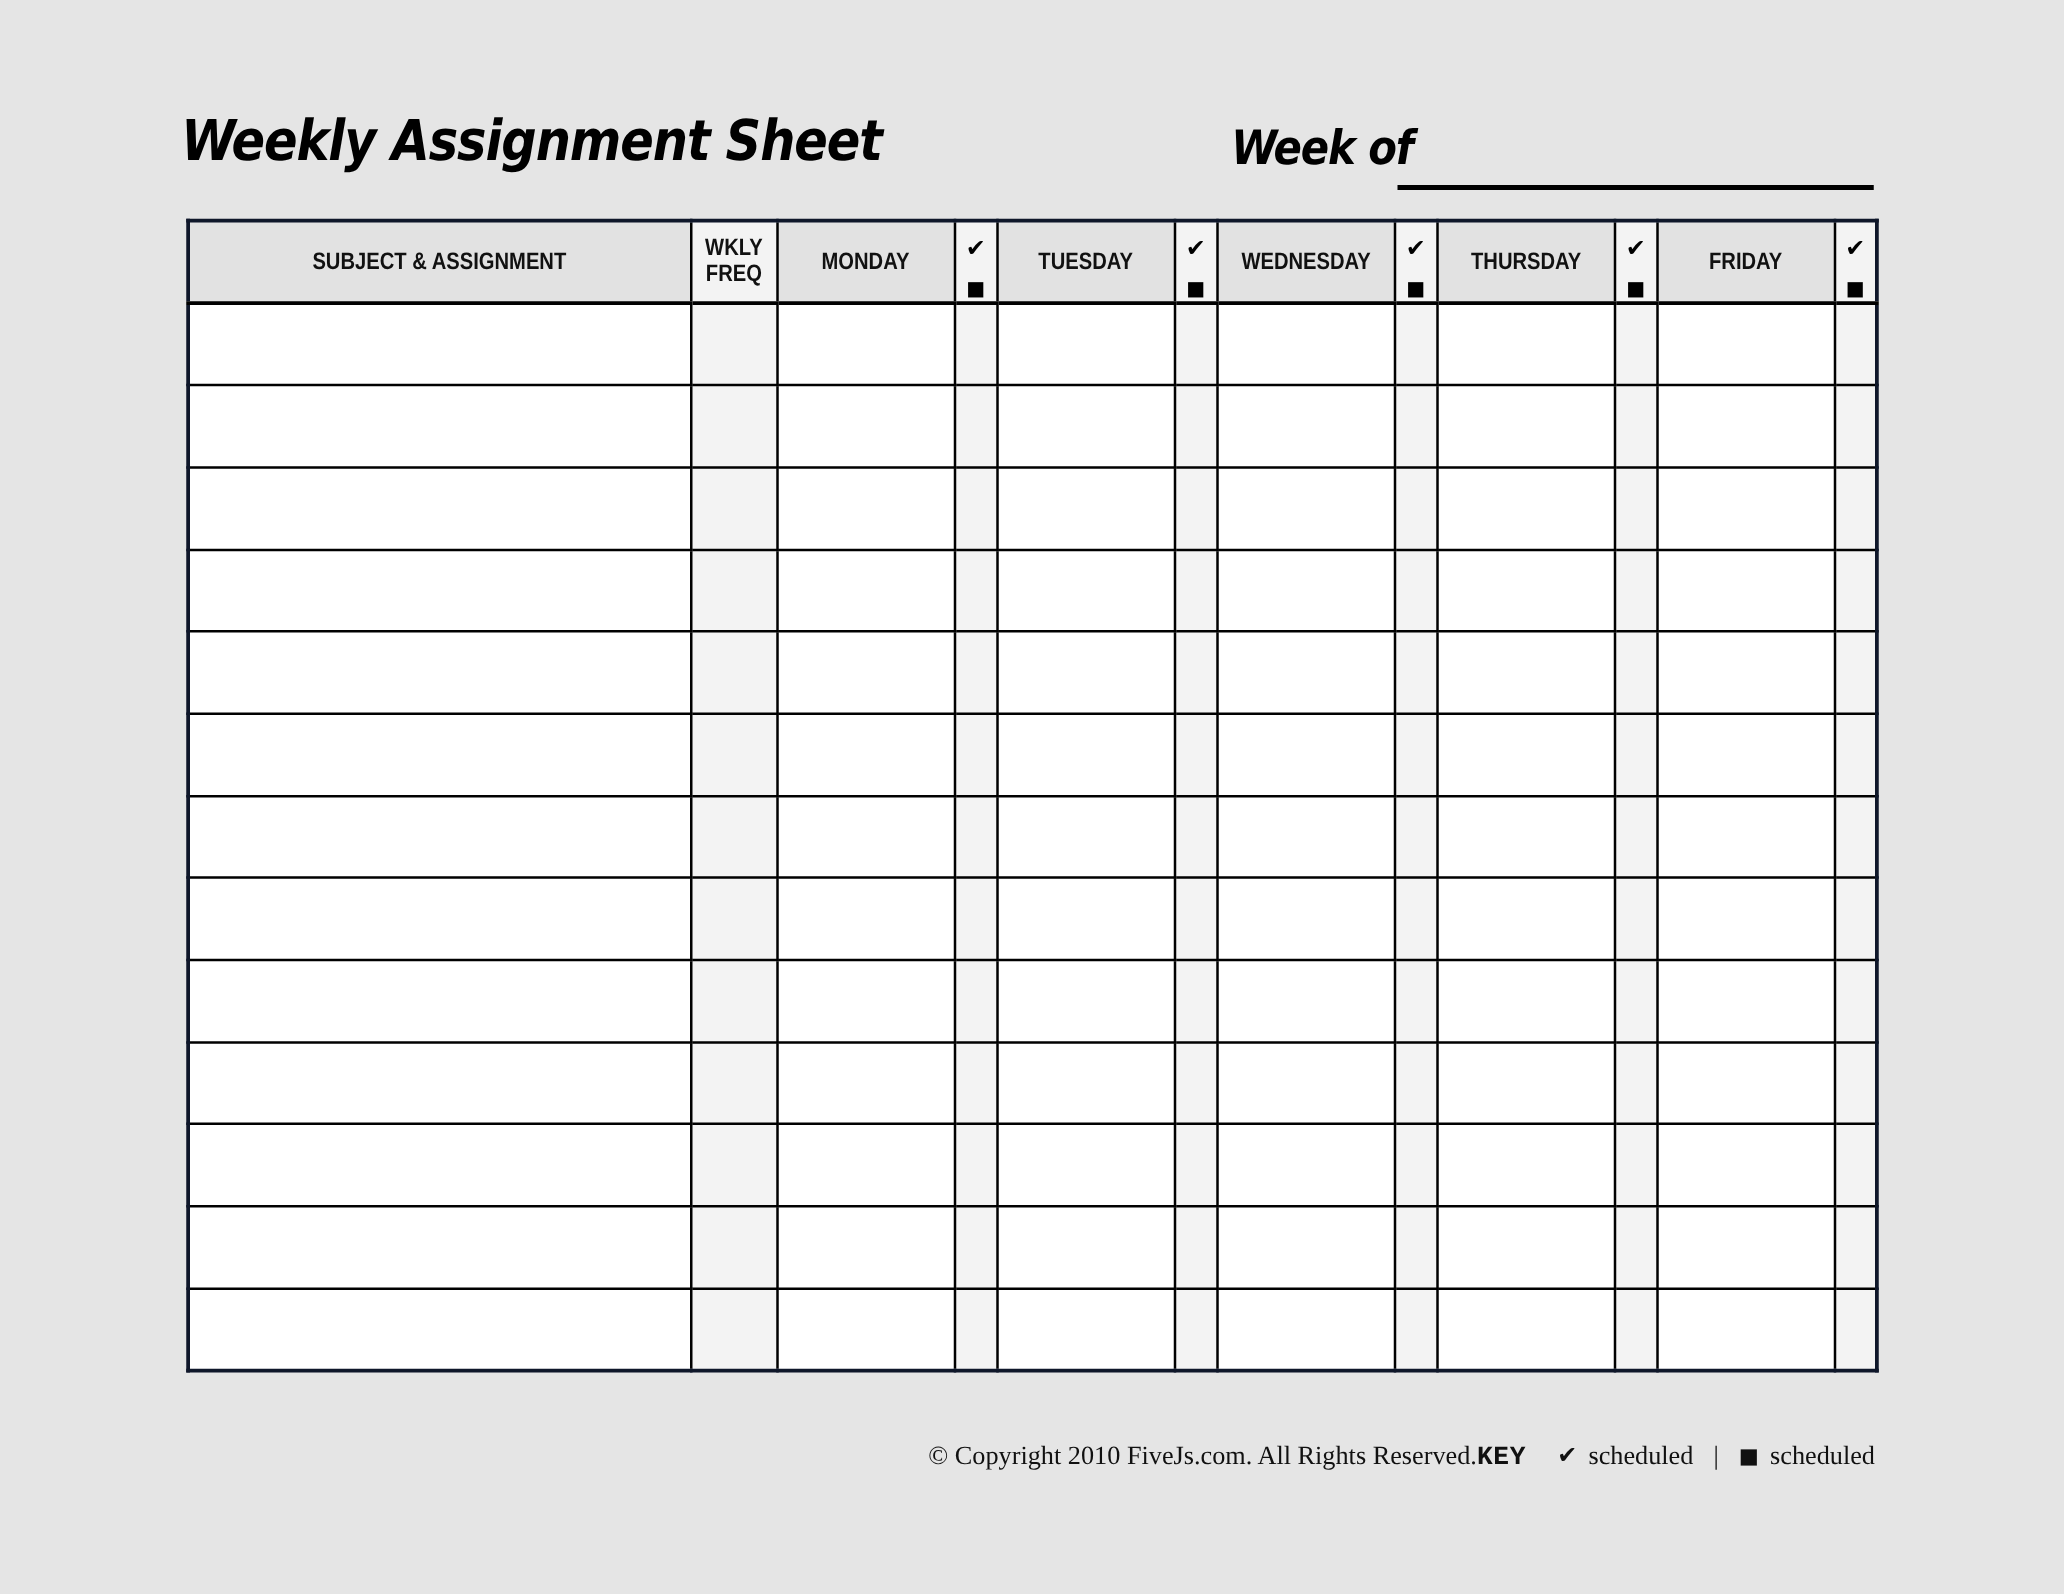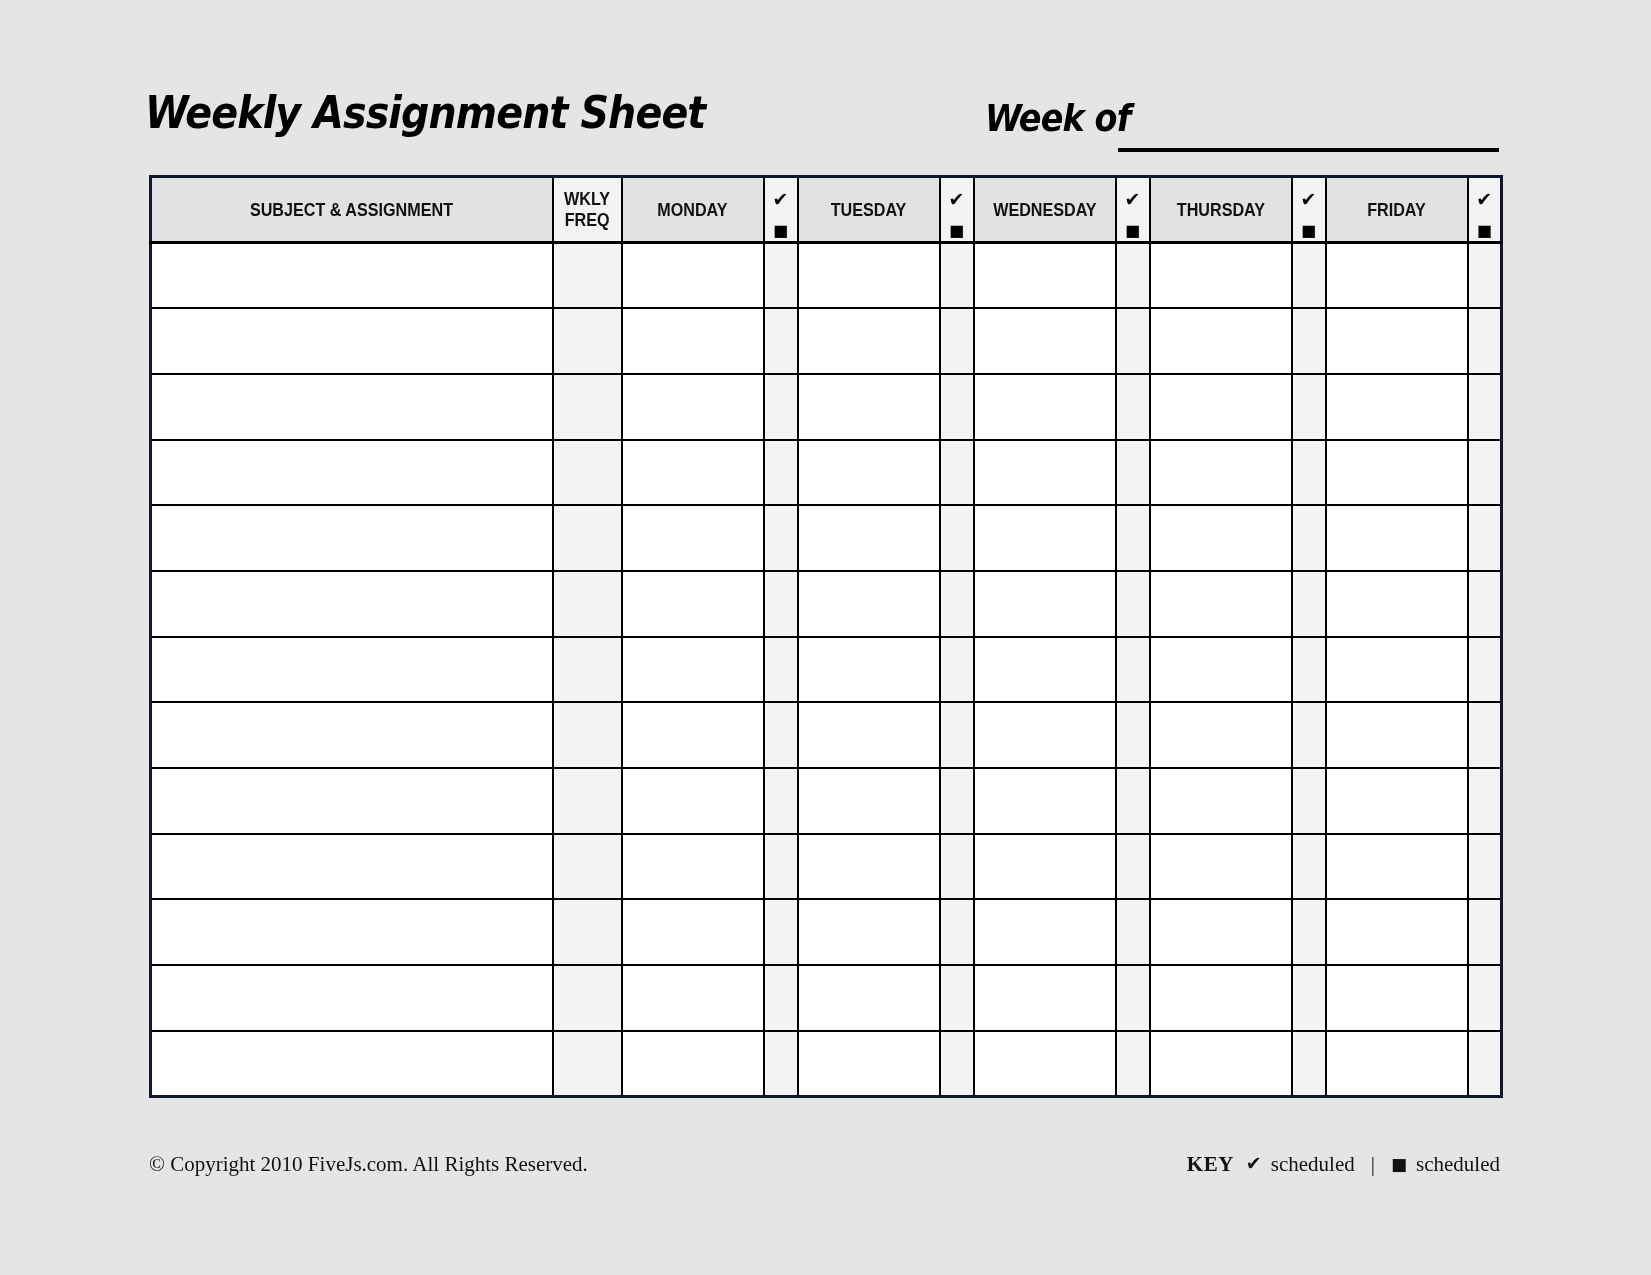--- a/index.html
+++ b/index.html
@@ -100,28 +100,28 @@
   }
   table.sheet tbody td.c-shade { background: #f3f3f3; }
 
   
   .footer {
     position: absolute;
     left: 149px;
     top: 1152px;
     width: 1351px;
     display: flex;
-    justify-content: space-between;
+    justify-content: flex-end;
     align-items: baseline;
     font-family: "Liberation Serif", serif;
     font-size: 21px;
     color: #111;
   }
   .key-group { display: flex; align-items: baseline; white-space: nowrap; }
-  .key-label { font-weight: bold; margin-right: 12px; letter-spacing: 0.5px; }
+  .key-label { font-weight: bold; margin-right: 25px; letter-spacing: 0.5px; font-family: Liberation Mono, monospace; }
   .key-check { font-family: "DejaVu Sans", sans-serif; font-size: 19px; font-weight: bold; margin-right: 9px; position: relative; top: -1px; }
   .key-sep   { margin: 0 16px; color: #111; }
   .key-square{ font-family: "DejaVu Sans", sans-serif; font-size: 17px; margin-right: 9px; position: relative; top: -1px; }
 </style>
 </head>
 <body>
 
 <div class="page">
 
   <h1 class="doc-title">Weekly Assignment Sheet</h1>

